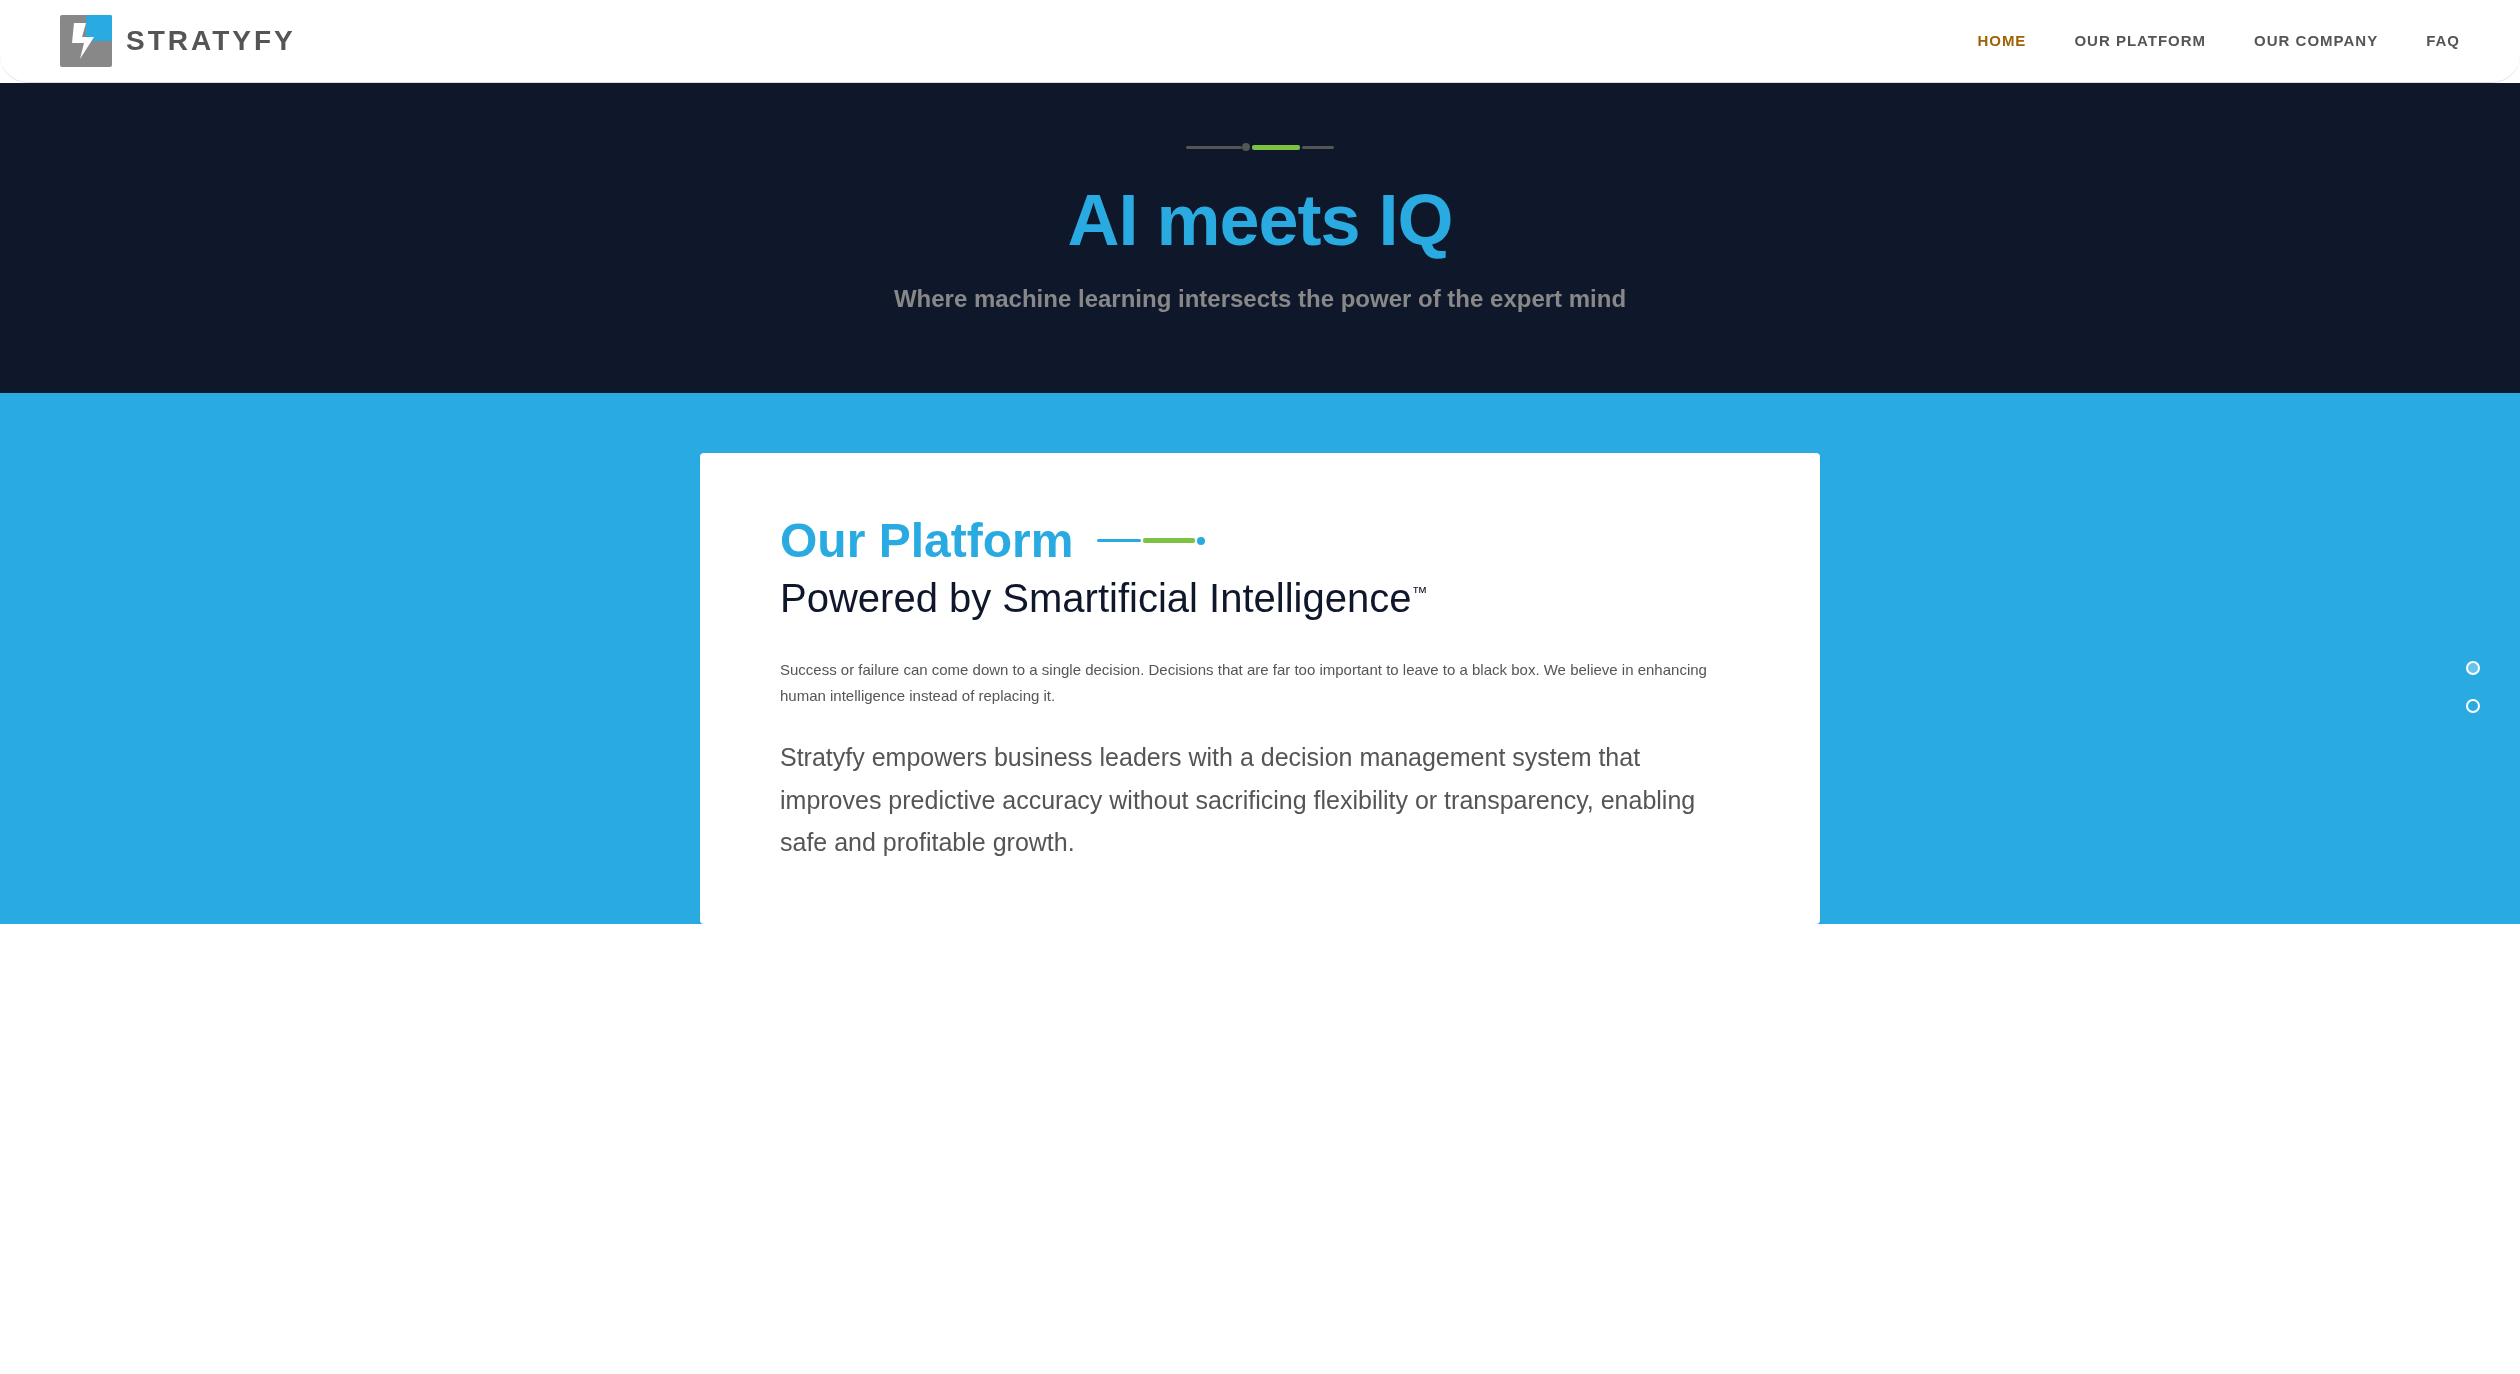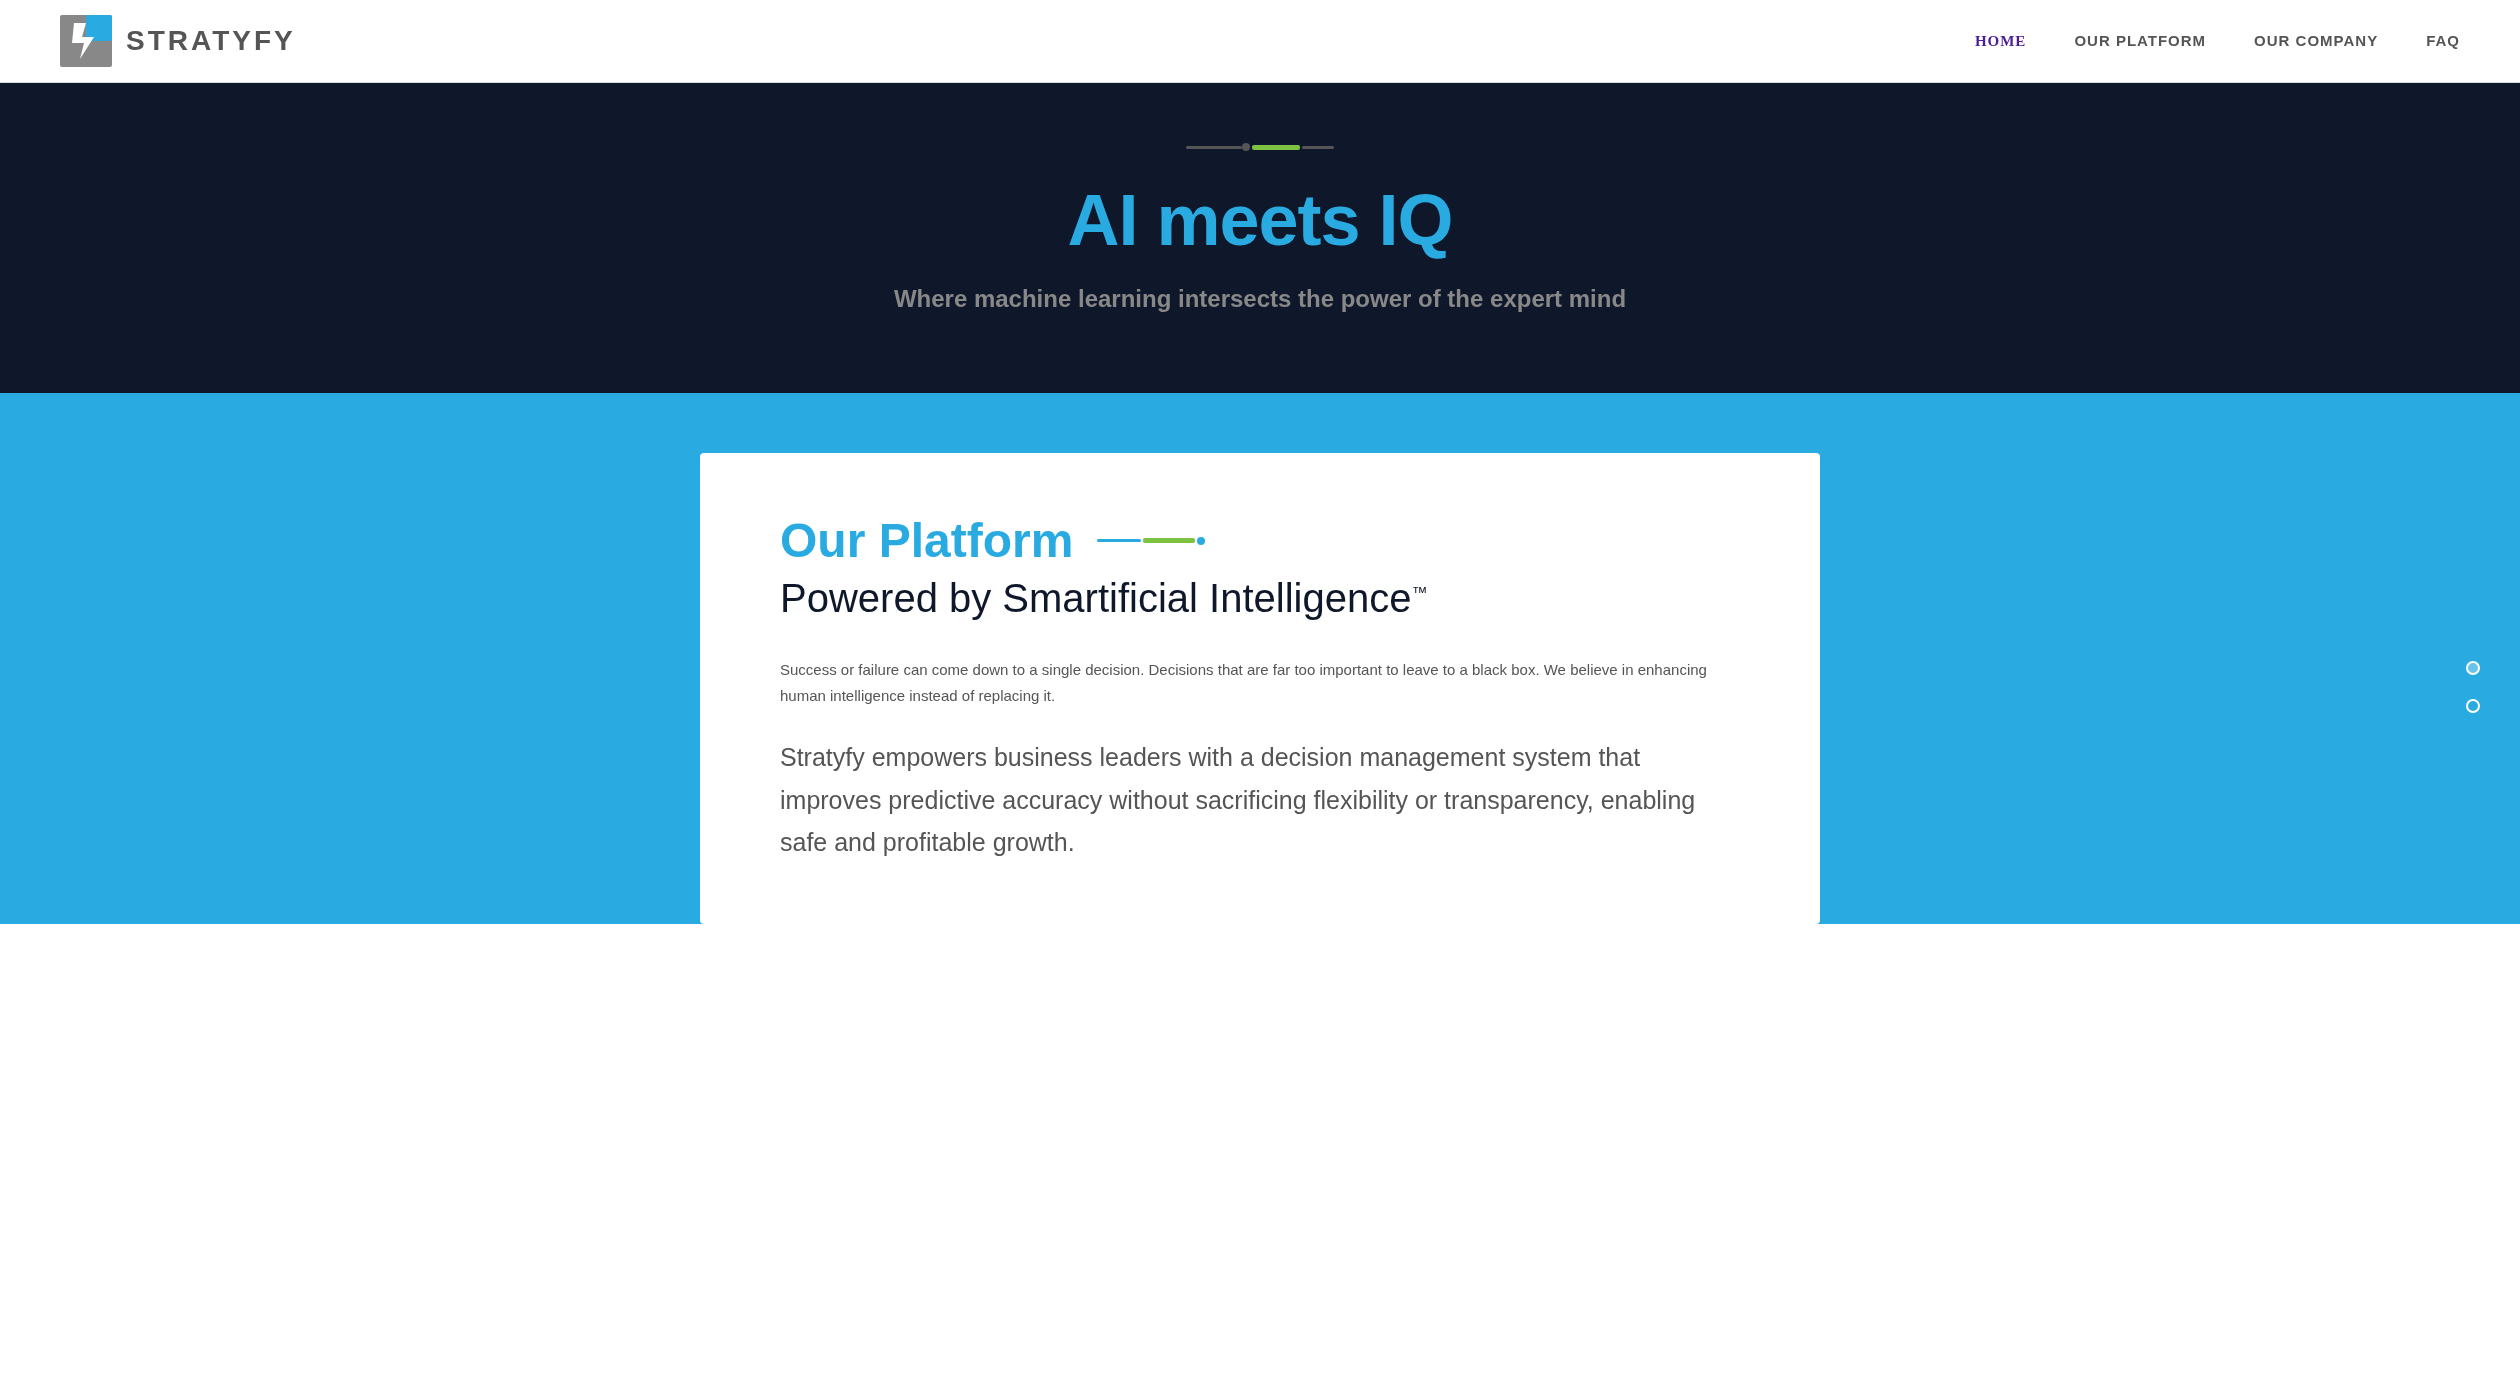--- a/index.html
+++ b/index.html
@@ -16,20 +16,21 @@
 
     
     .navbar {
       display: flex;
       align-items: center;
       justify-content: space-between;
       padding: 0 60px;
       height: 83px;
       background: #fff;
       border-bottom: 1px solid #ddd;
+      border-radius: 28px;
     }
 
     .logo-area {
       display: flex;
       align-items: center;
       gap: 14px;
     }
 
     .logo-icon {
       width: 52px;
@@ -55,22 +56,21 @@
     .nav-links li a {
       text-decoration: none;
       font-size: 15px;
       font-weight: 600;
       letter-spacing: 1px;
       color: #555;
       text-transform: uppercase;
     }
 
     .nav-links li a.active {
-      color: #4c1d95;
-      font-family: Liberation Serif, serif;
+      color: #a16207;
     }
 
     
     .hero {
       background: #0f172a;
       text-align: center;
       padding: 60px 20px 80px;
     }
 
     .decorator-line {

